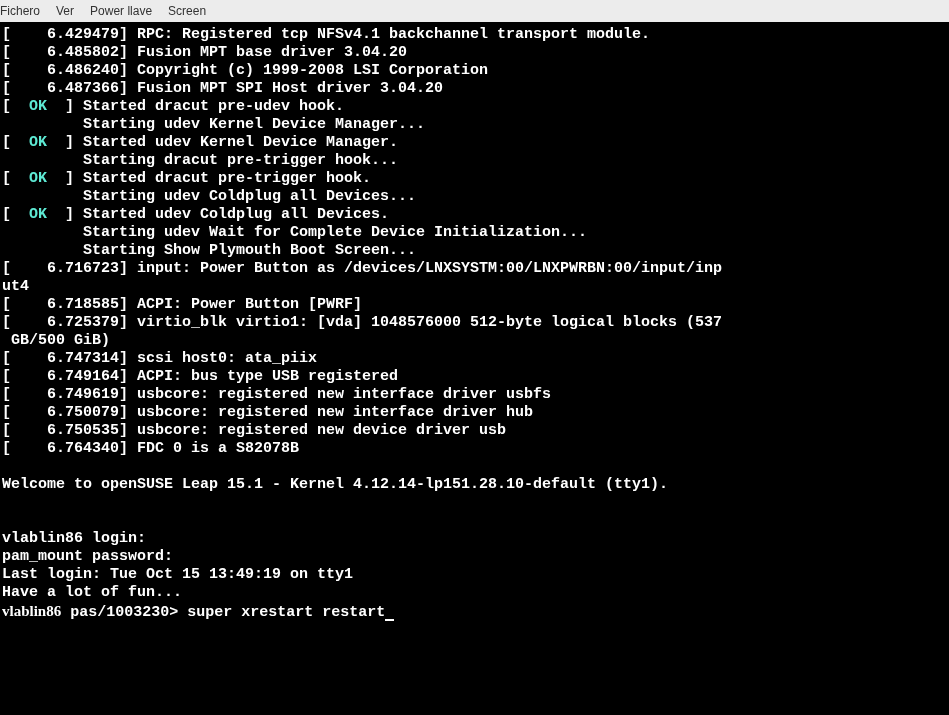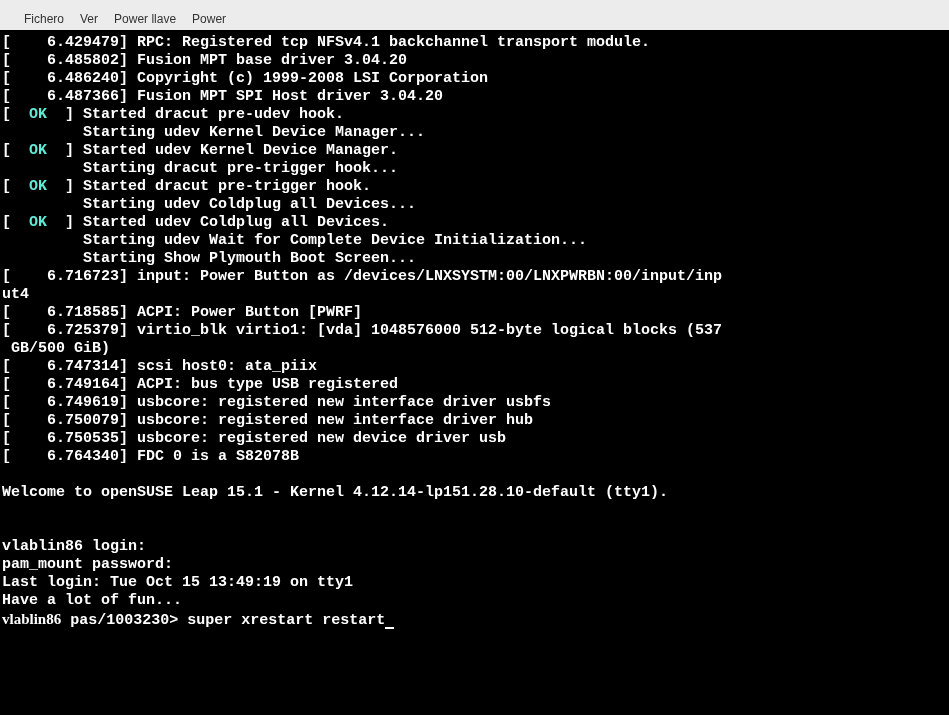--- a/index.html
+++ b/index.html
@@ -8,25 +8,24 @@
     background: #ececec;
     width: 949px;
     height: 715px;
     overflow: hidden;
   }
   .menubar {
     background: #ececec;
     height: 22px;
     display: flex;
     align-items: center;
-    padding: 0 24px;
+    padding: 0 0;
     font-size: 12px;
     color: #333;
     gap: 16px;
-    margin-top: 8px;
   }
   .menubar-item {
     cursor: pointer;
   }
   .terminal {
     background: #000;
     color: #fff;
     font-family: "Courier New", monospace;
     font-size: 15px;
     font-weight: bold;
@@ -47,16 +46,16 @@
   }
   .bold { font-weight: bold; font-family: Liberation Serif, serif; }
 </style>
 </head>
 <body>
 
 <div class="menubar">
   <span class="menubar-item">Fichero</span>
   <span class="menubar-item">Ver</span>
   <span class="menubar-item">Power llave</span>
-  <span class="menubar-item">Power</span>
+  <span class="menubar-item">Screen</span>
 </div>
 
 <div class="terminal" id="terminal"><div>[    6.429479] RPC: Registered tcp NFSv4.1 backchannel transport module.</div><div>[    6.485802] Fusion MPT base driver 3.04.20</div><div>[    6.486240] Copyright (c) 1999-2008 LSI Corporation</div><div>[    6.487366] Fusion MPT SPI Host driver 3.04.20</div><div><span>[  </span><span class="ok">OK</span><span>  ] Started dracut pre-udev hook.</span></div><div>         Starting udev Kernel Device Manager...</div><div><span>[  </span><span class="ok">OK</span><span>  ] Started udev Kernel Device Manager.</span></div><div>         Starting dracut pre-trigger hook...</div><div><span>[  </span><span class="ok">OK</span><span>  ] Started dracut pre-trigger hook.</span></div><div>         Starting udev Coldplug all Devices...</div><div><span>[  </span><span class="ok">OK</span><span>  ] Started udev Coldplug all Devices.</span></div><div>         Starting udev Wait for Complete Device Initialization...</div><div>         Starting Show Plymouth Boot Screen...</div><div>[    6.716723] input: Power Button as /devices/LNXSYSTM:00/LNXPWRBN:00/input/inp</div><div>ut4</div><div>[    6.718585] ACPI: Power Button [PWRF]</div><div>[    6.725379] virtio_blk virtio1: [vda] 1048576000 512-byte logical blocks (537</div><div> GB/500 GiB)</div><div>[    6.747314] scsi host0: ata_piix</div><div>[    6.749164] ACPI: bus type USB registered</div><div>[    6.749619] usbcore: registered new interface driver usbfs</div><div>[    6.750079] usbcore: registered new interface driver hub</div><div>[    6.750535] usbcore: registered new device driver usb</div><div>[    6.764340] FDC 0 is a S82078B</div><div>&nbsp;</div><div>Welcome to openSUSE Leap 15.1 - Kernel 4.12.14-lp151.28.10-default (tty1).</div><div>&nbsp;</div><div>&nbsp;</div><div>vlablin86 login:</div><div>pam_mount password:</div><div>Last login: Tue Oct 15 13:49:19 on tty1</div><div>Have a lot of fun...</div><div><span class="bold">vlablin86</span><span> pas/1003230&gt; </span><span>super xrestart restart</span><span class="cursor"></span></div></div>
 
 </body></html>

